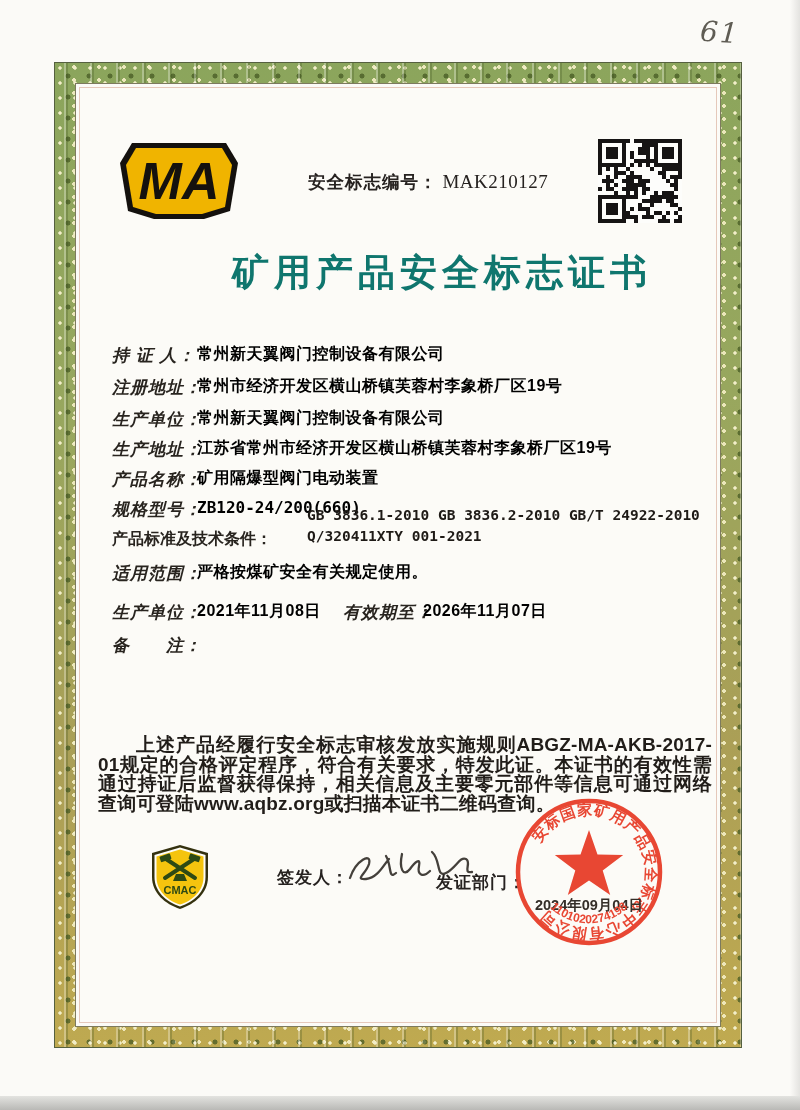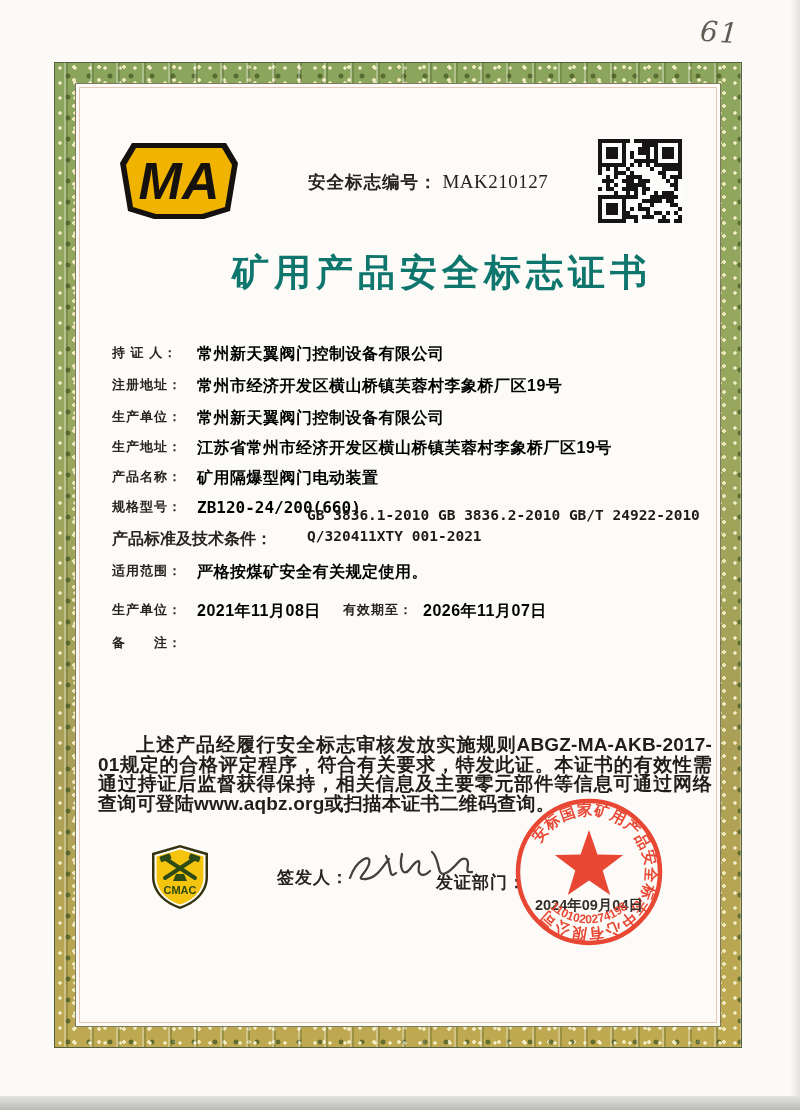--- a/index.html
+++ b/index.html
@@ -46,21 +46,21 @@
     background:#fdfdfb;}
   .qr div{width:100%;height:100%;}
   .qr .b{background:#161414;}
 
   .title{position:absolute;left:54px;top:248px;width:776px;text-align:center;
     font-family:"Liberation Serif",serif;font-weight:bold;font-size:37px;
     letter-spacing:5px;color:#0f766e;}
 
   
   .row{position:absolute;white-space:nowrap;}
-  .flab{position:absolute;left:112px;font-size:13px;font-weight:600;letter-spacing:1px;color:#28241f;}
+  .flab{position:absolute;left:112px;font-size:17px;font-weight:600;letter-spacing:1px;color:#28241f;font-style:italic;}
   .fval{position:absolute;left:197px;font-size:16px;font-weight:bold;color:#000000;letter-spacing:.5px;}
   .fval.mono{font-family:"DejaVu Sans Mono",monospace;letter-spacing:0;}
   .stdval{position:absolute;left:307px;top:505px;width:402px;
     font-family:"DejaVu Sans Mono",monospace;font-size:14.5px;font-weight:bold;
     line-height:21px;color:#1e1a16;white-space:normal;}
   .stdlab{position:absolute;left:112px;top:529px;font-size:16px;font-weight:600;color:#28241f;}
 
   .statement{position:absolute;left:98px;top:735px;width:614px;
     font-size:19px;font-weight:bold;line-height:19.5px;color:#211d19;
     text-indent:2em;letter-spacing:.2px;text-align:justify;}

